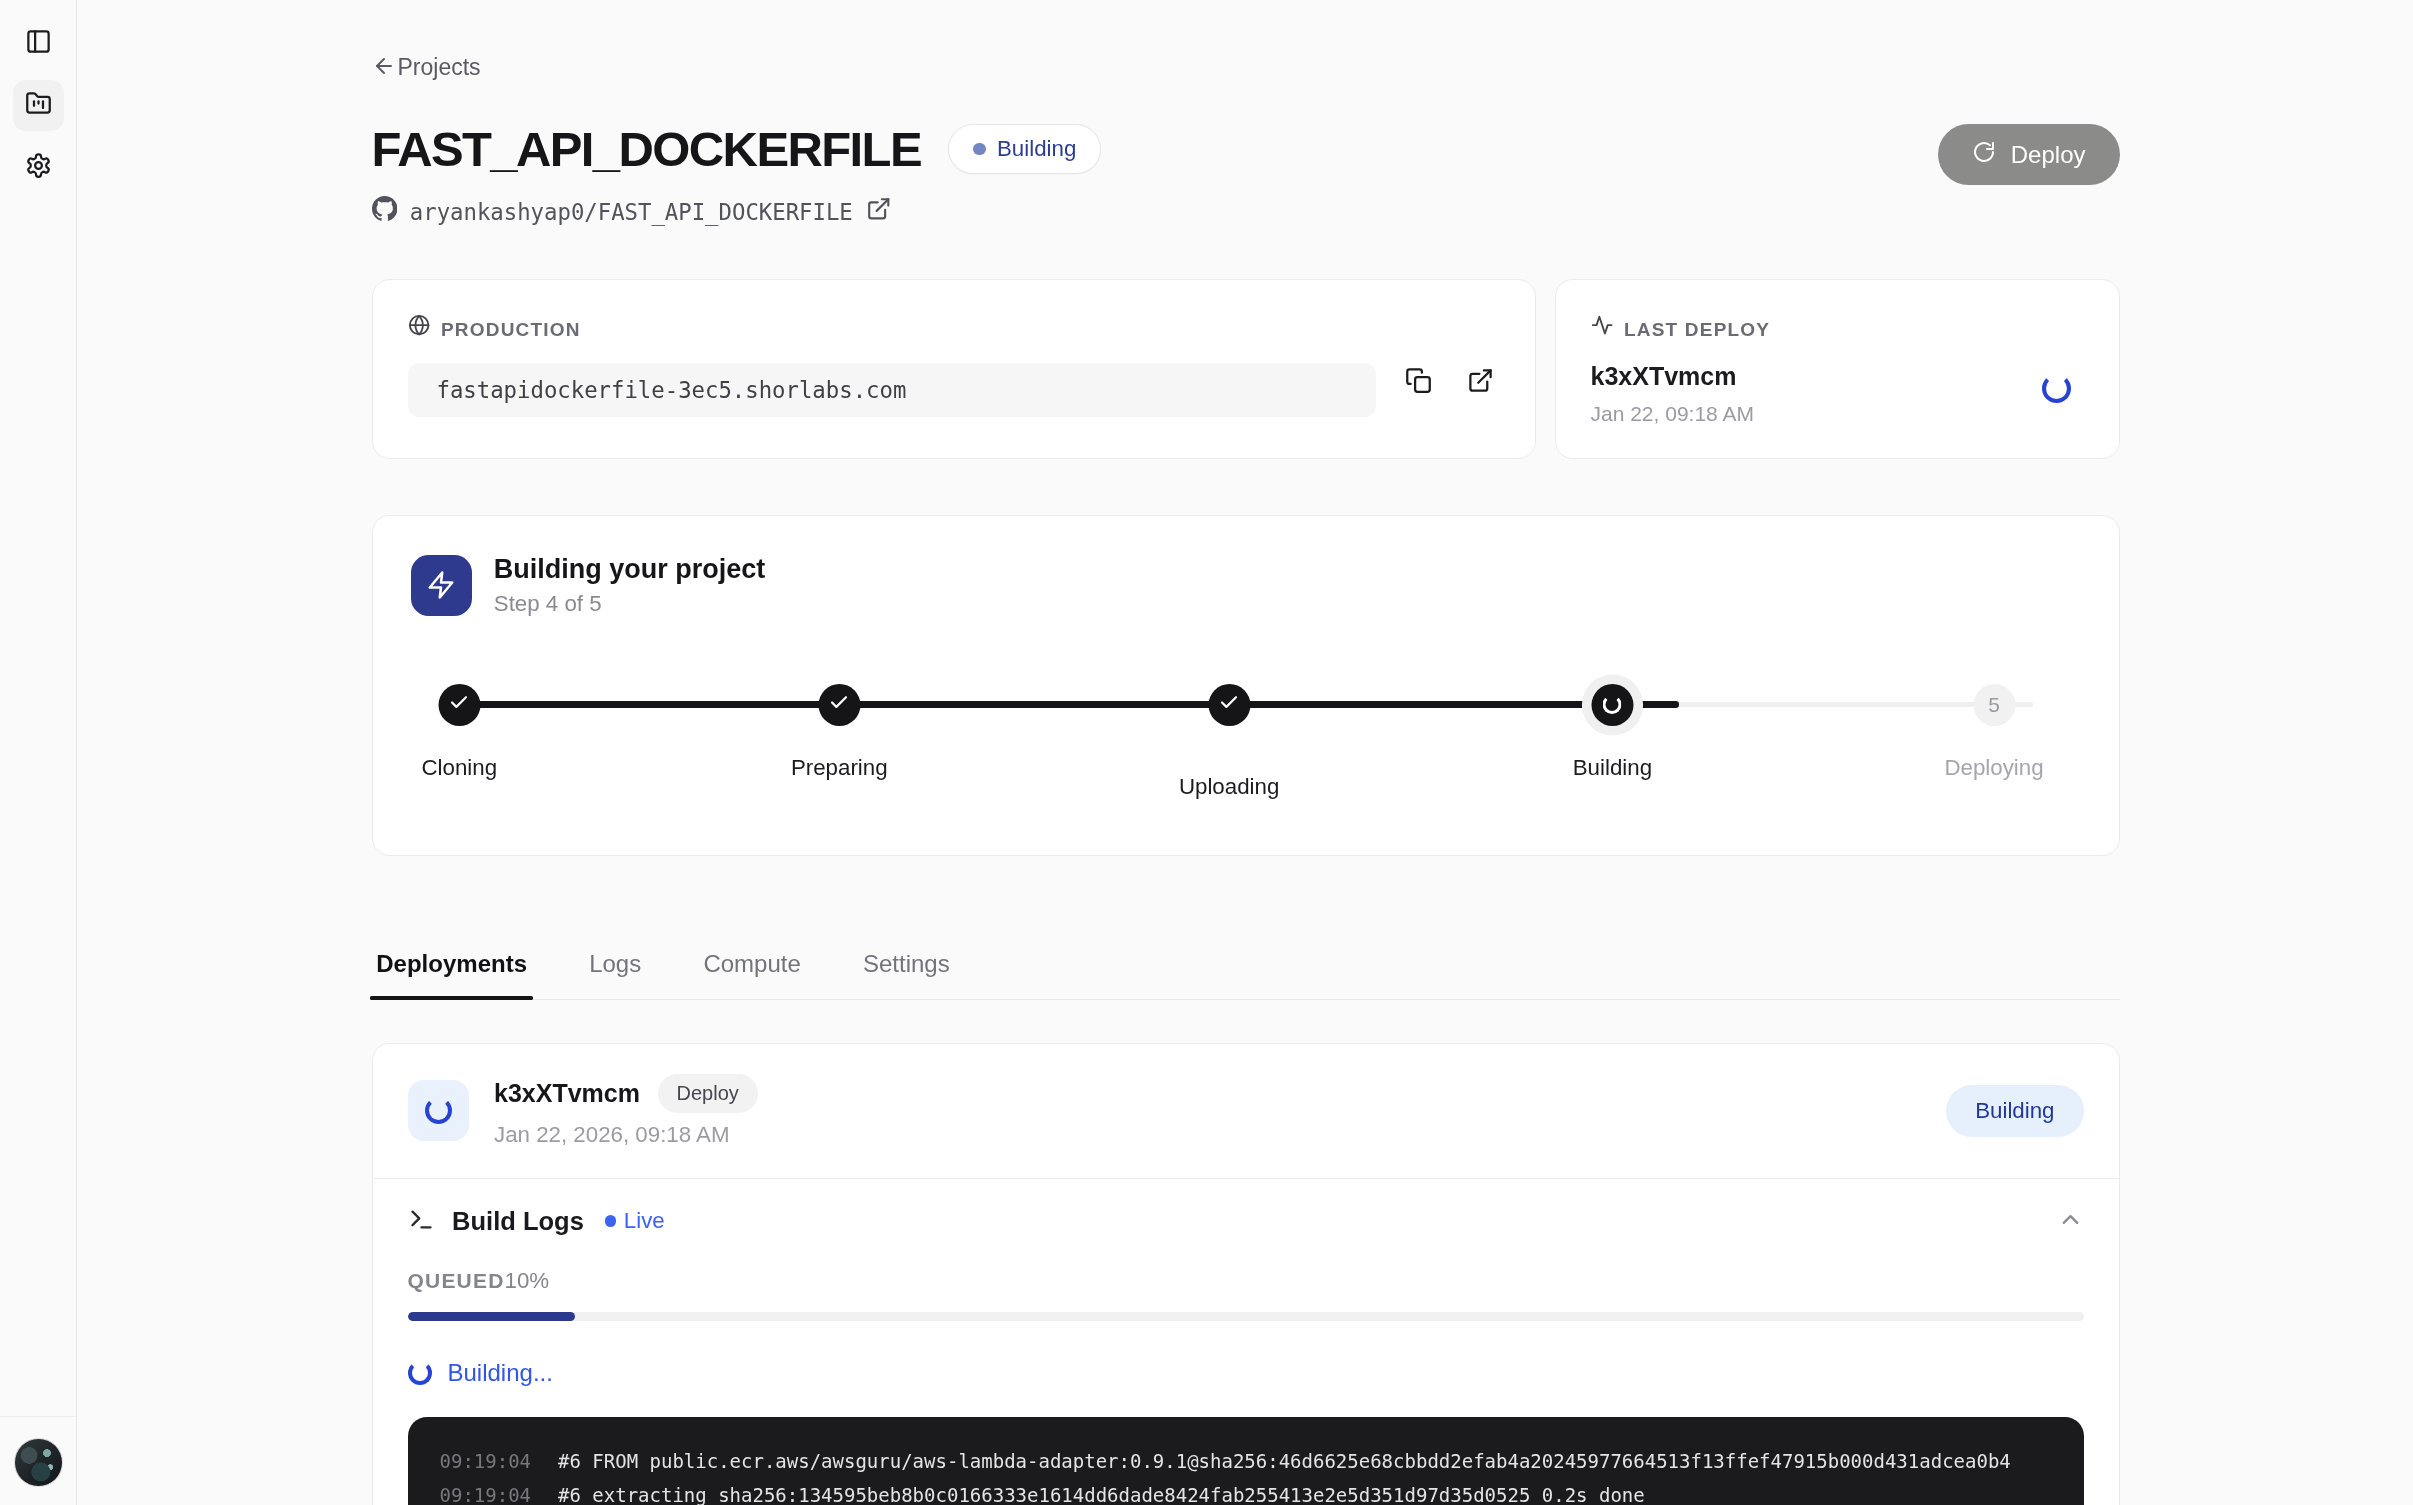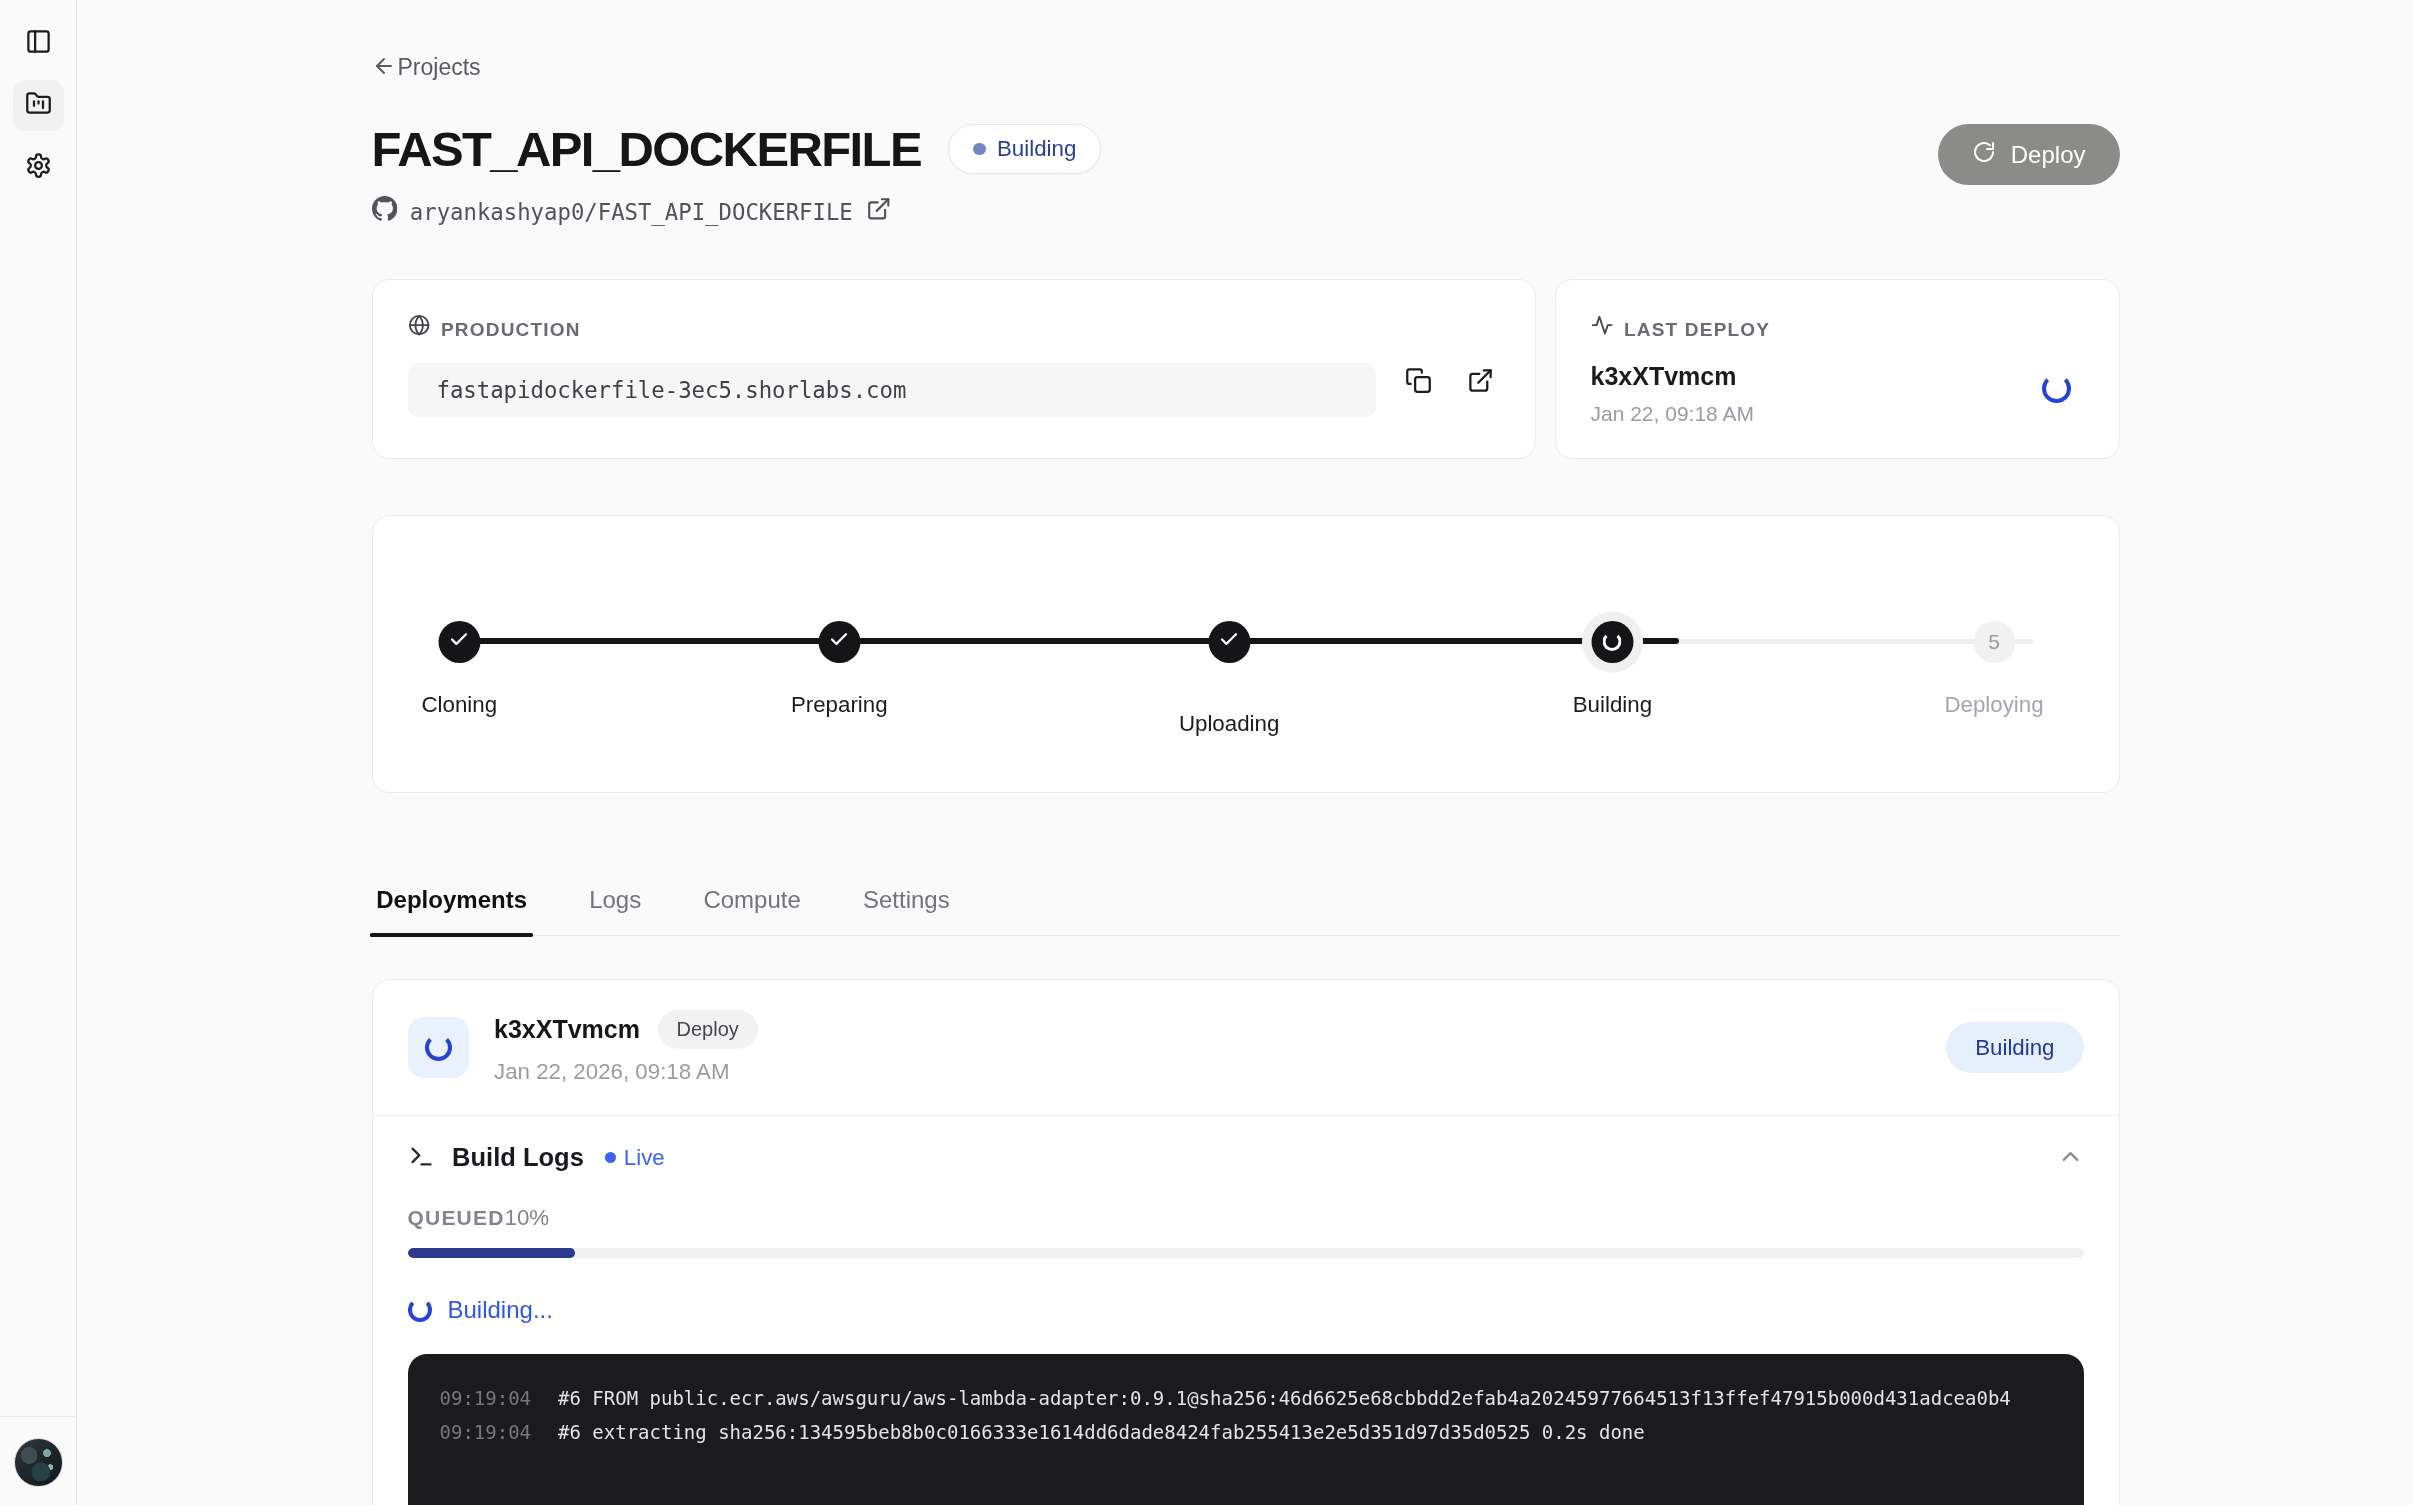--- a/index.html
+++ b/index.html
@@ -255,20 +255,31 @@
         <span>LAST DEPLOY</span>
       </div>
       <div class="deploy-id">k3xXTvmcm</div>
       <div class="deploy-date">Jan 22, 09:18 AM</div>
       <span class="spinner"></span>
     </section>
   </div>
 
   
   <section class="card build-card">
+    <div class="build-head">
+      <div class="zap-box">
+        <svg viewBox="0 0 24 24" fill="none" stroke="currentColor" stroke-width="2" stroke-linecap="round" stroke-linejoin="round" width="30" height="30">
+              <path d="M13 2 3 14h9l-1 8 10-12h-9l1-8z"></path>
+            </svg>
+      </div>
+      <div>
+        <div class="build-title">Building your project</div>
+        <div class="build-sub">Step 4 of 5</div>
+      </div>
+    </div>
 
     <div class="steps">
       <div class="track"></div>
       <div class="track-done"></div>
 
       <div class="step done s0">
         <div class="step-circle">
               <span><svg viewBox="0 0 24 24" fill="none" stroke="currentColor" stroke-width="2.5" stroke-linecap="round" stroke-linejoin="round" width="21" height="21">
                   <polyline points="20 6 9 17 4 12"></polyline>
                 </svg></span>

